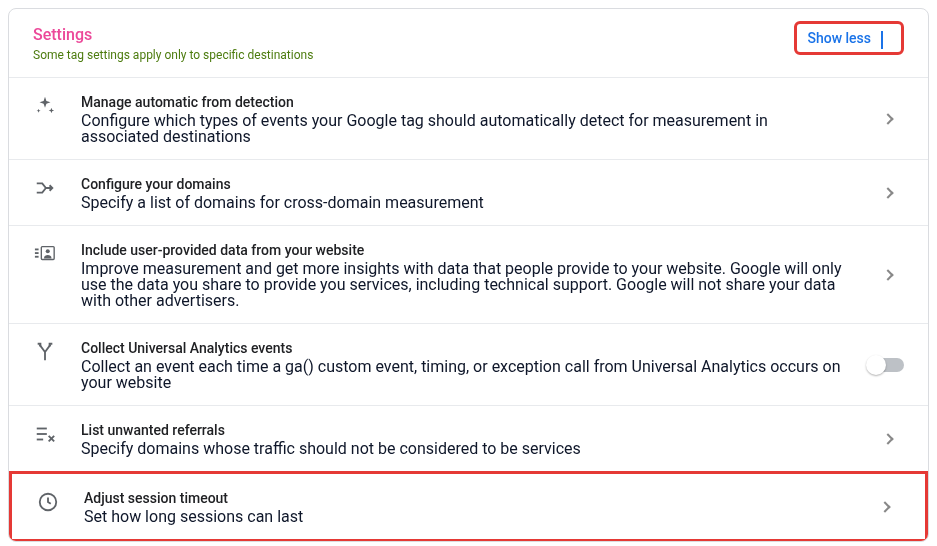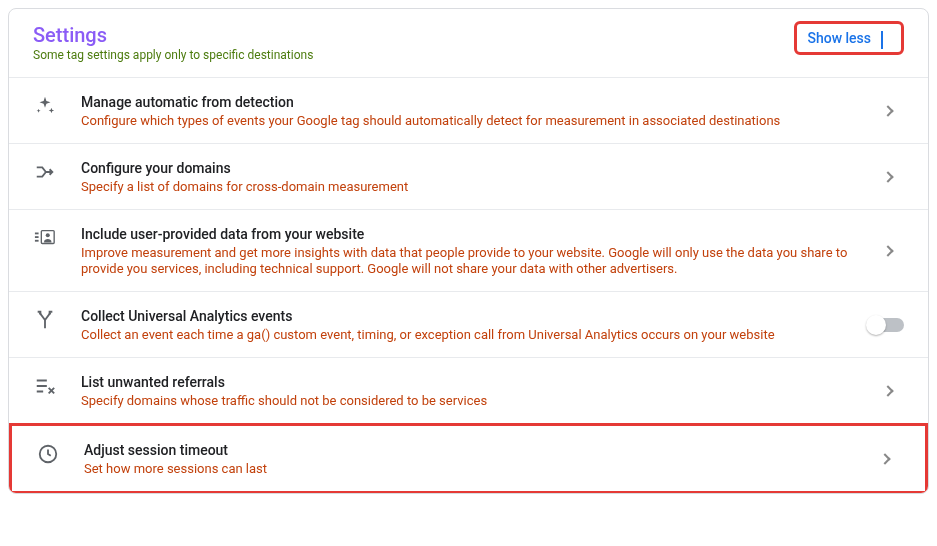--- a/index.html
+++ b/index.html
@@ -22,23 +22,23 @@
     display: flex;
     justify-content: space-between;
     align-items: flex-start;
     border-bottom: 1px solid #e8eaed;
   }
   .header-left {
     display: flex;
     flex-direction: column;
   }
   .header-title {
-    font-size: 20px;
+    font-size: 16px;
     font-weight: 500;
-    color: #8b5cf6;
+    color: #ec4899;
     line-height: 20px;
   }
   .header-sub {
     font-size: 12px;
     color: #4d7c0f;
     margin-top: 2px;
     line-height: 16px;
   }
   .show-less {
     display: flex;
@@ -88,22 +88,22 @@
     padding-left: 24px;
     padding-right: 24px;
   }
   .row-title {
     font-size: 14px;
     font-weight: 500;
     color: #202124;
     line-height: 20px;
   }
   .row-desc {
-    font-size: 13px;
-    color: #c2410c;
+    font-size: 16px;
+    color: #0f172a;
     line-height: 16px;
     margin-top: 1px;
   }
   .row-action {
     flex: 0 0 32px;
     display: flex;
     align-items: center;
     justify-content: center;
     align-self: center;
     color: #5f6368;
@@ -254,20 +254,20 @@
 
   <div class="row highlight">
     <div class="row-icon">
       <svg width="22" height="22" viewBox="0 0 24 24" fill="none" stroke="#5f6368" stroke-width="2">
           <circle cx="12" cy="12" r="9"></circle>
           <path d="M12 7v5l3 2"></path>
         </svg>
     </div>
     <div class="row-body">
       <div class="row-title">Adjust session timeout</div>
-      <div class="row-desc">Set how more sessions can last</div>
+      <div class="row-desc">Set how long sessions can last</div>
     </div>
     <div class="row-action">
         <span class="chevron-right"></span>
       </div>
   </div>
 
 </div>
 
 </body></html>

